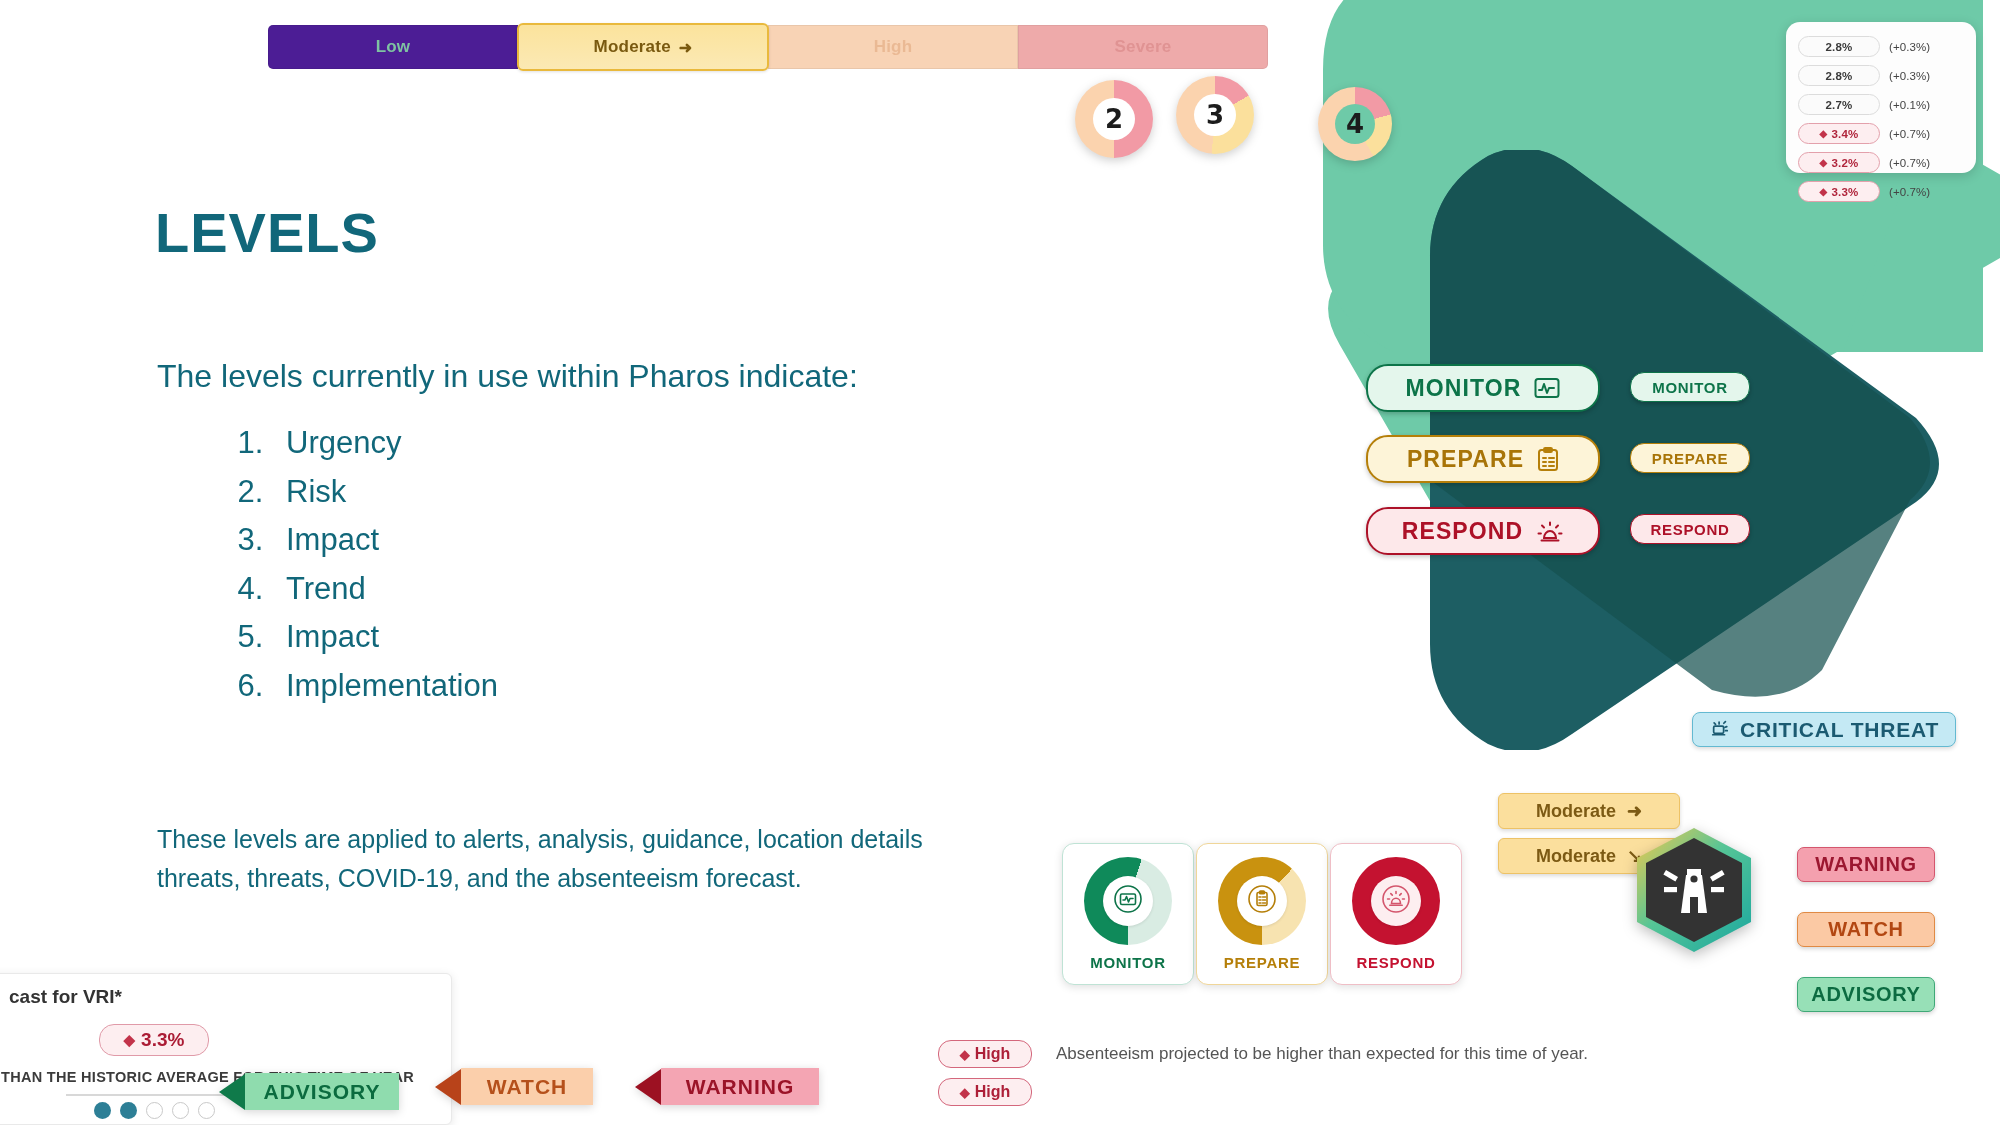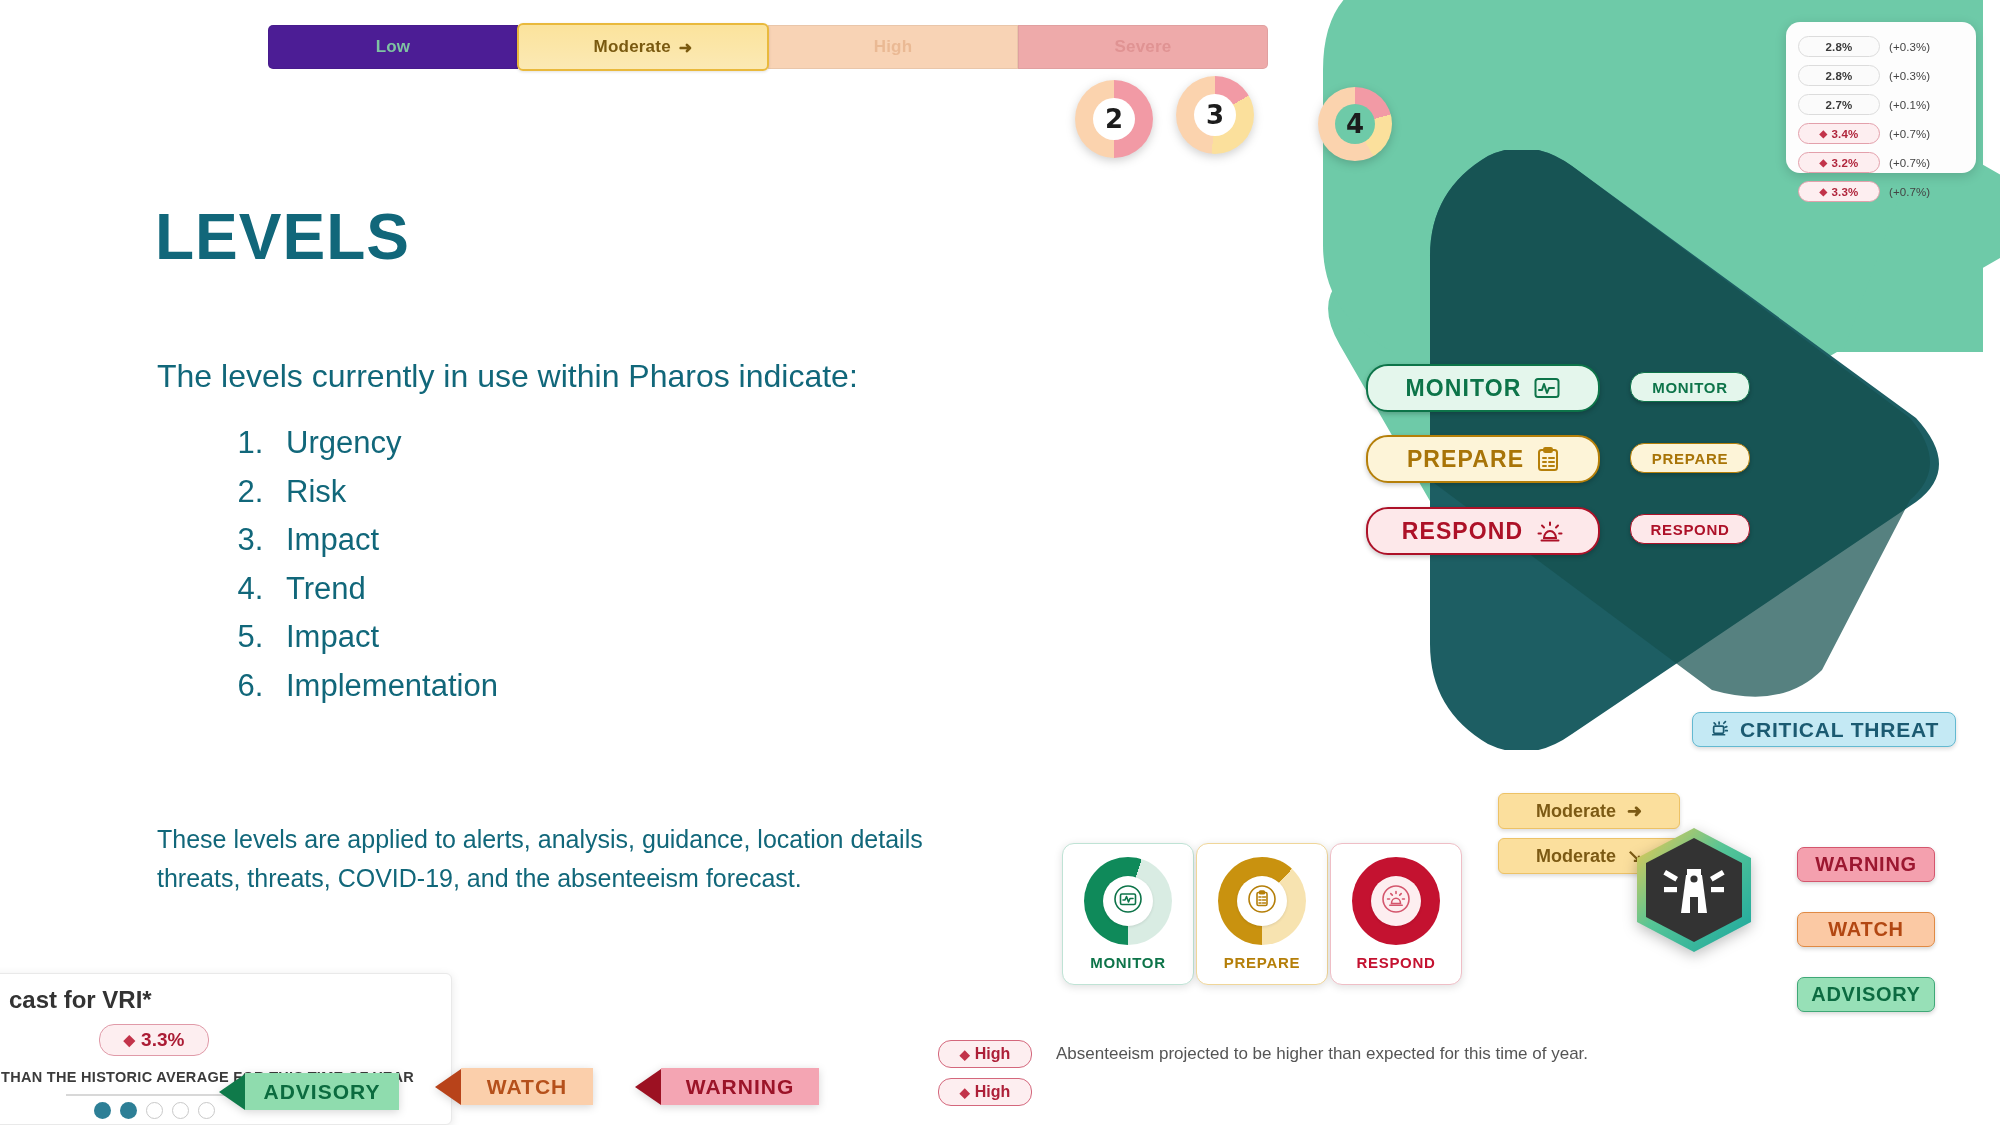--- a/index.html
+++ b/index.html
@@ -61,21 +61,21 @@
     background:#fbfbfb;display:flex;align-items:center;justify-content:center;
     font-size:11.5px;font-weight:bold;color:#3a3a3a;letter-spacing:.2px;
   }
   .stat-pill.alert{border-color:#e3a0ab;background:#fdeef0;color:#b0253c;}
   .stat-pill .dia{color:#c2334a;margin-right:4px;font-size:10px;}
   .stat-delta{font-size:11.5px;color:#444;letter-spacing:.1px;}
 
   
   #page-title{
     position:absolute;left:155px;top:205px;
-    font-size:64px;font-weight:bold;color:#11677a;
+    font-size:56px;font-weight:bold;color:#11677a;
     letter-spacing:1px;line-height:1;
     font-family:"Liberation Sans",sans-serif;
   }
   #lede{
     position:absolute;left:157px;top:358px;width:920px;
     font-size:32px;color:#11677a;
   }
   #levels-list{
     position:absolute;left:228px;top:425px;margin:0;padding:0 0 0 44px;
     list-style:decimal;color:#11677a;font-size:31px;
@@ -172,21 +172,21 @@
   }
   .abs-pill .dia{color:#c2334a;font-size:13px;}
   .abs-text{font-size:17px;color:#555;}
 
   
   #vri-card{
     position:absolute;left:-120px;top:973px;width:570px;height:150px;
     background:#fff;border:1px solid #e9e9e9;border-radius:6px;
     box-shadow:0 2px 10px rgba(0,0,0,.10);
   }
-  #vri-title{position:absolute;left:128px;top:12px;font-size:24px;font-weight:bold;color:#333;}
+  #vri-title{position:absolute;left:128px;top:12px;font-size:19px;font-weight:bold;color:#333;}
   #vri-pill{
     position:absolute;left:218px;top:50px;width:108px;height:30px;border-radius:15px;
     border:1.5px solid #e09aa8;background:#fdeef0;
     display:flex;align-items:center;justify-content:center;gap:6px;
     font-size:19px;font-weight:bold;color:#ab1c35;
   }
   #vri-pill .dia{color:#c2334a;font-size:15px;}
   #vri-sub{position:absolute;left:120px;top:95px;font-size:14.5px;color:#3b3b3b;
     letter-spacing:.3px;font-weight:bold;white-space:nowrap;}
   #vri-rule{position:absolute;left:185px;top:120px;width:230px;height:2px;background:#d8d8d8;}

